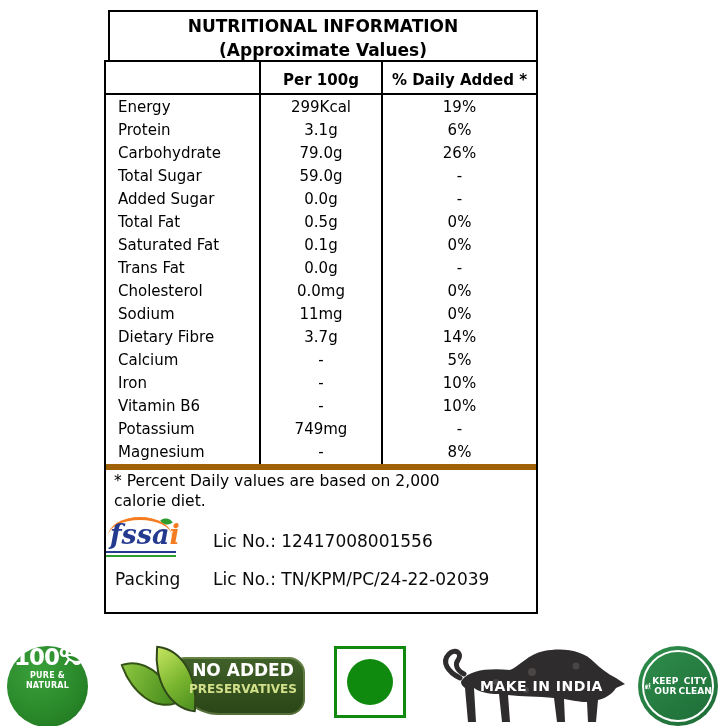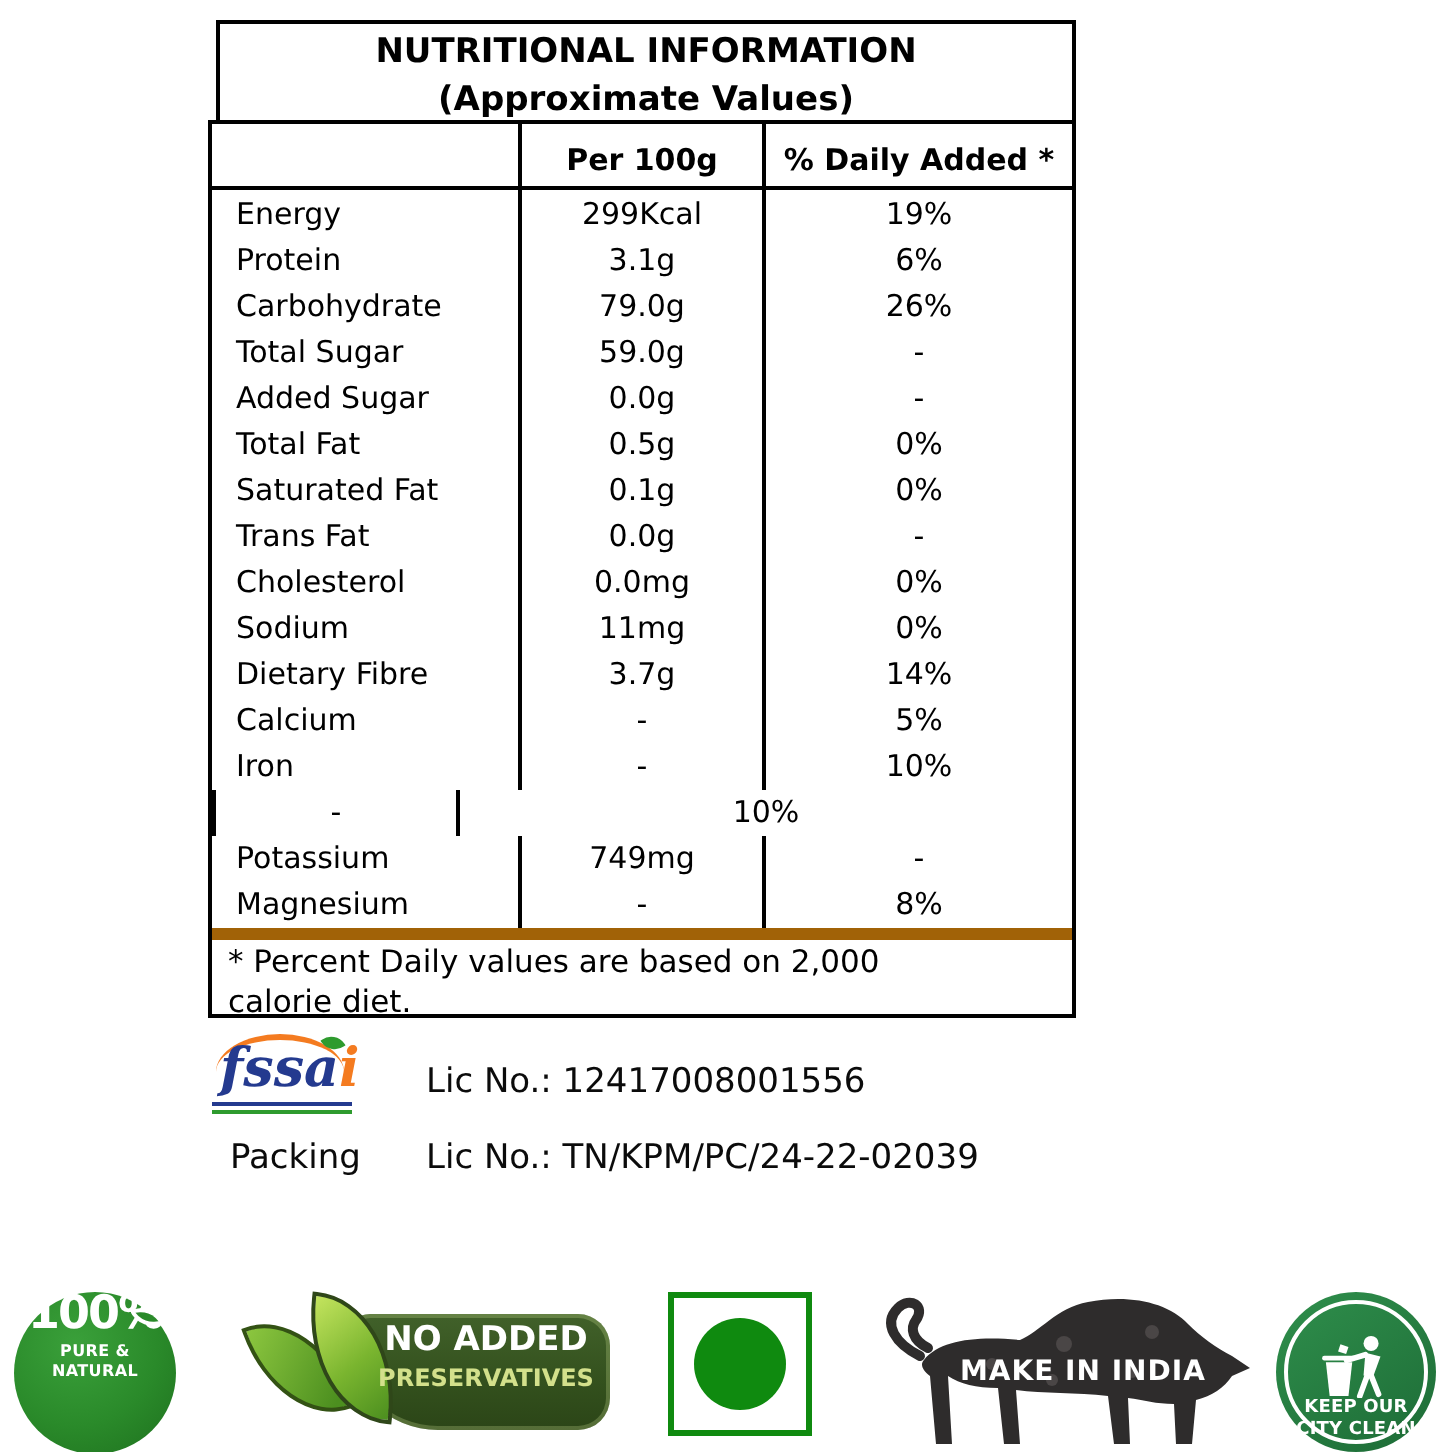--- a/index.html
+++ b/index.html
@@ -4,21 +4,21 @@
 <style>
   html,body{margin:0;padding:0;background:#fff;}
   .canvas{position:relative;width:726px;height:726px;background:#fff;overflow:hidden;
           font-family:"DejaVu Sans",sans-serif;color:#000;}
   .abs{position:absolute;}
 
   
   .title-box{left:108px;top:10px;width:430px;height:68px;border:2px solid #000;
              box-sizing:border-box;text-align:center;font-weight:bold;font-size:17px;
              line-height:24px;padding-top:2px;}
-  .nutri-table{left:104px;top:60px;width:434px;height:449px;border:2px solid #000;
+  .nutri-table{left:104px;top:60px;width:434px;height:554px;border:2px solid #000;
                box-sizing:border-box;display:flex;flex-direction:column;background:#fff;}
   .hdr-row{height:31px;border-bottom:2px solid #000;display:flex;flex:none;}
   .t-body{height:369px;display:flex;flex-direction:column;flex:none;}
   .t-row{flex:1;display:flex;align-items:center;}
   .c1{width:153px;box-sizing:border-box;padding-left:12px;font-size:15px;}
   .c2{width:122px;box-sizing:border-box;border-left:2px solid #000;text-align:center;
       font-size:15px;align-self:stretch;display:flex;align-items:center;justify-content:center;}
   .c3{flex:1;box-sizing:border-box;border-left:2px solid #000;text-align:center;
       font-size:15px;align-self:stretch;display:flex;align-items:center;justify-content:center;}
   .hdr-row .c1,.hdr-row .c2,.hdr-row .c3{font-weight:bold;align-items:flex-end;
@@ -77,21 +77,21 @@
 
   
   .badge-india{left:436px;top:642px;width:194px;height:84px;}
   .india-text{position:absolute;left:44px;top:36px;color:#fff;font-weight:800;
       font-size:14px;letter-spacing:0.5px;white-space:nowrap;}
 
   
   .badge-clean{left:638px;top:646px;width:80px;height:80px;border-radius:50%;
       background:linear-gradient(145deg,#2f8f4c 0%,#1d6b36 100%);}
   .clean-inner{position:absolute;left:4px;top:4px;right:4px;bottom:4px;border:2px solid #fff;
-      border-radius:50%;display:flex;flex-direction:column;align-items:center;
+      border-radius:50%;display:flex;align-items:center;
       justify-content:flex-end;box-sizing:border-box;}
   .clean-cap{color:#fff;font-weight:bold;font-size:9px;line-height:10.5px;text-align:center;
       letter-spacing:0.1px;}
 </style>
 </head>
 <body>
 
 <div class="canvas">
 
   <div class="abs title-box">
@@ -178,20 +178,21 @@
       <div class="c3 c-dv">5%</div>
     </div>
 
     <div class="t-row">
       <div class="c1 c-label">Iron</div>
       <div class="c2 c-val">-</div>
       <div class="c3 c-dv">10%</div>
     </div>
 
     <div class="t-row">
+      <div class="c1 c-label">Vitamin B6</div>
       <div class="c2 c-val">-</div>
       <div class="c3 c-dv">10%</div>
     </div>
 
     <div class="t-row">
       <div class="c1 c-label">Potassium</div>
       <div class="c2 c-val">749mg</div>
       <div class="c3 c-dv">-</div>
     </div>
 

